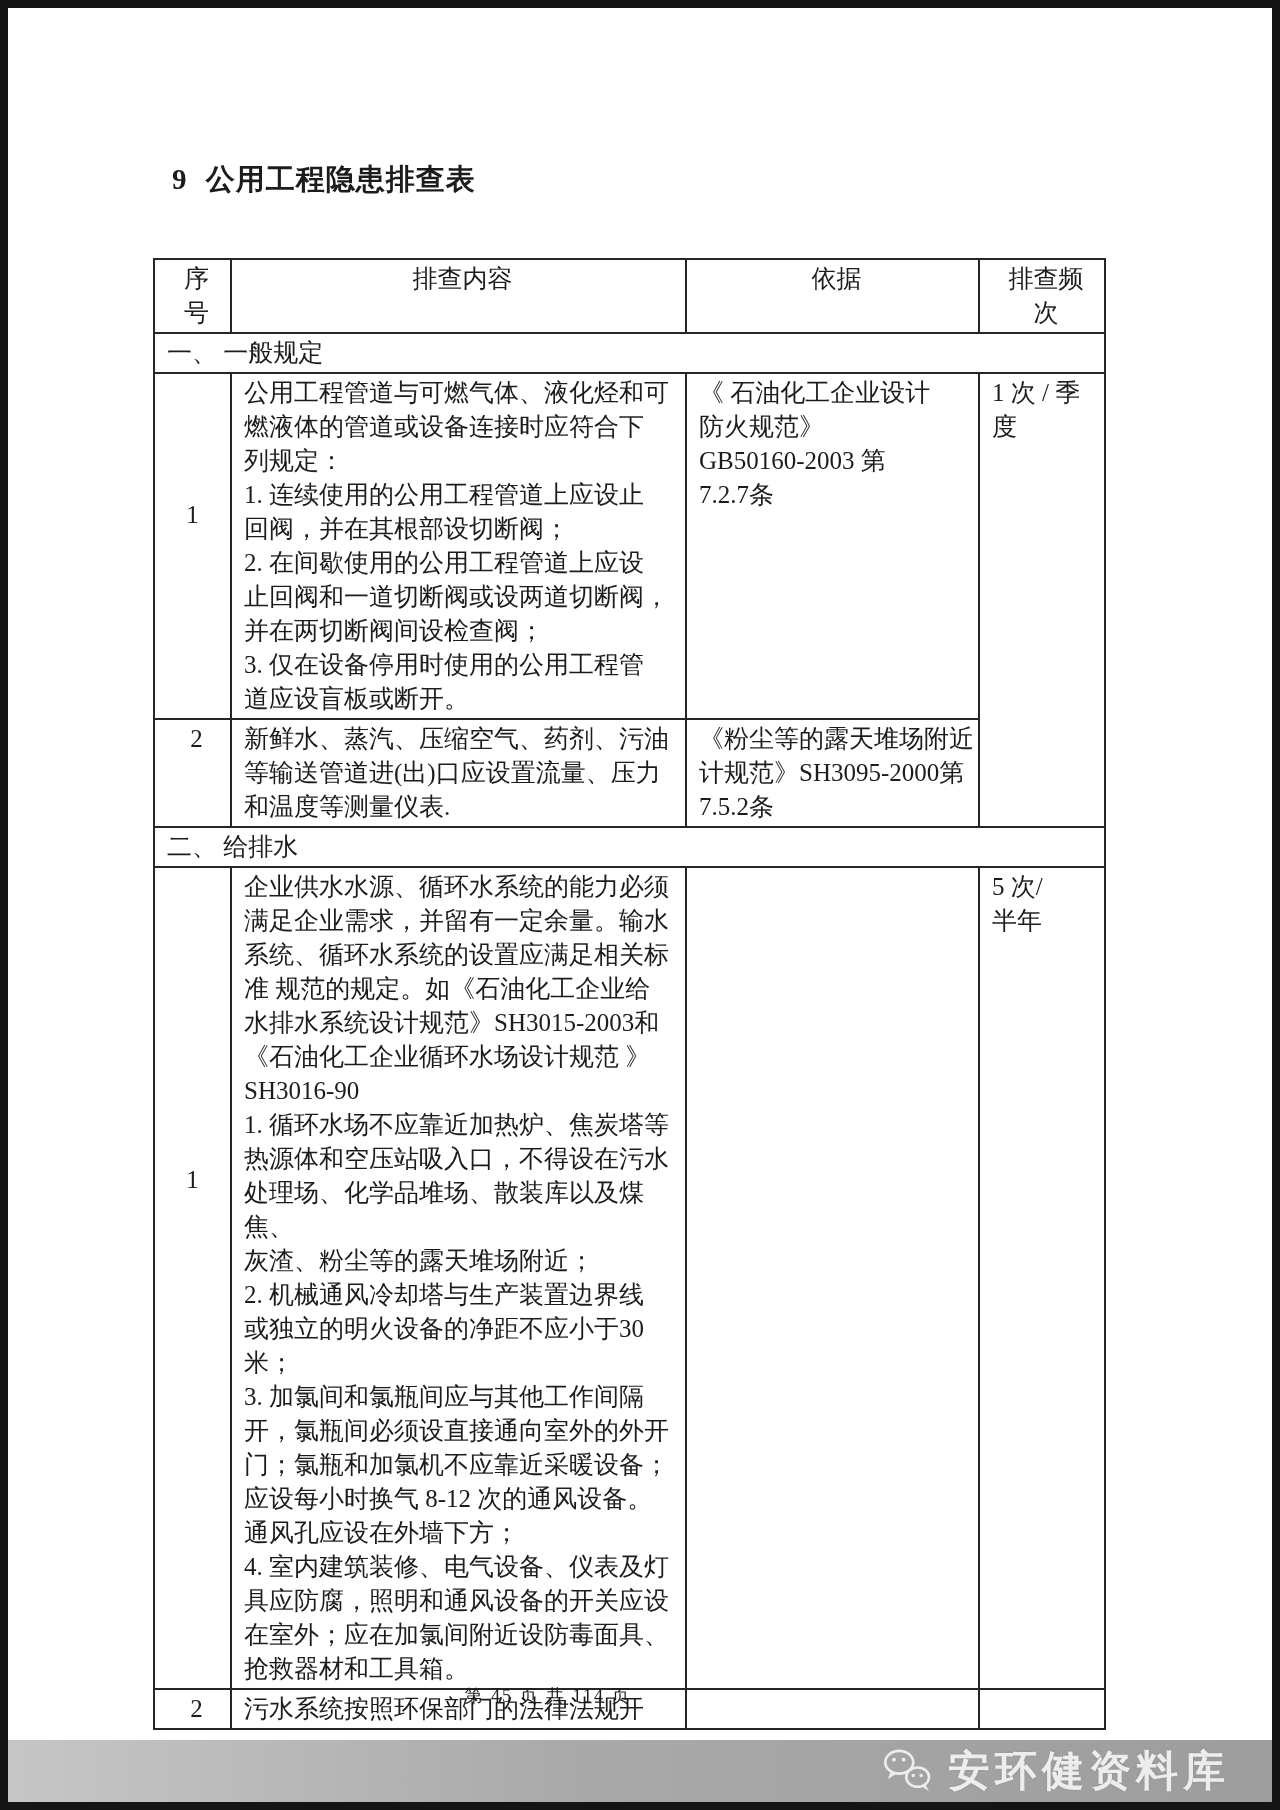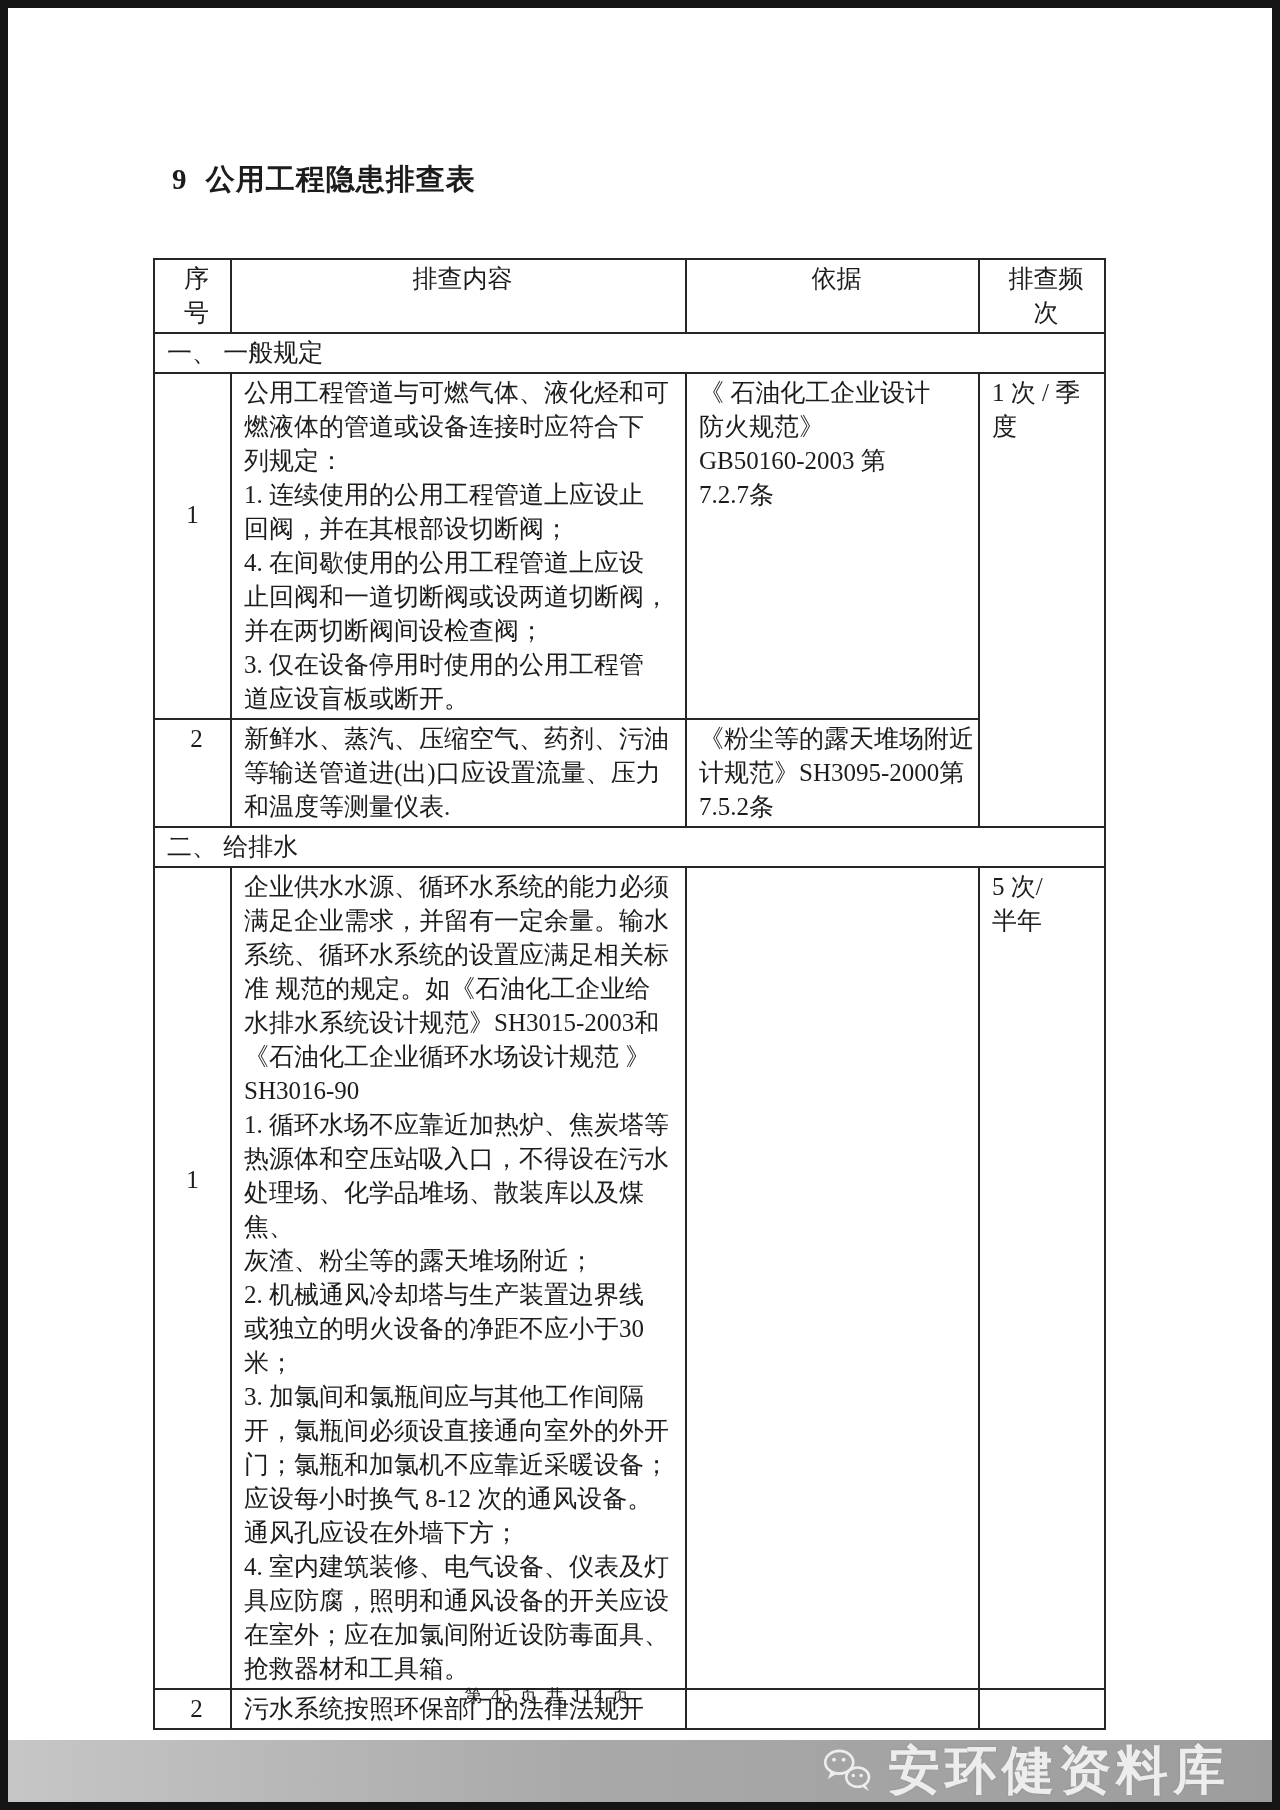--- a/index.html
+++ b/index.html
@@ -57,21 +57,21 @@
     position:absolute;left:145px;top:1676px;width:790px;
     text-align:center;font-size:18px;letter-spacing:2px;
   }
   .band{
     position:absolute;left:0;right:0;bottom:0;height:62px;
     background:linear-gradient(to right,#c6c6c6,#a9a9a9 45%,#9d9d9d);
     display:flex;align-items:center;justify-content:flex-end;
     padding-right:42px;box-sizing:border-box;gap:12px;
   }
   .band .wm-text{
-    font-size:52px;font-weight:600;letter-spacing:5px;
+    font-size:42px;font-weight:600;letter-spacing:5px;
     color:#ededed;text-shadow:0 0 2px #8a8a8a;
     font-family:Liberation Sans, sans-serif;
   }
   .wm-icon{width:56px;height:48px;flex:0 0 auto;}
 </style>
 </head>
 <body>
 
 <div class="page">
 
@@ -100,21 +100,21 @@
 
       <tr style="height:343px">
         <td class="num num-mid">
           <span class="num-float">1</span>
         </td>
         <td>公用工程管道与可燃气体、液化烃和可
 燃液体的管道或设备连接时应符合下
 列规定：
 1. 连续使用的公用工程管道上应设止
 回阀，并在其根部设切断阀；
-4. 在间歇使用的公用工程管道上应设
+2. 在间歇使用的公用工程管道上应设
 止回阀和一道切断阀或设两道切断阀，
 并在两切断阀间设检查阀；
 3. 仅在设备停用时使用的公用工程管
 道应设盲板或断开。</td>
         <td class="basis">《 石油化工企业设计
 防火规范》
 GB50160-2003 第
 7.2.7条</td>
         <td class="freq" rowspan="2">1 次 / 季
 度</td>

